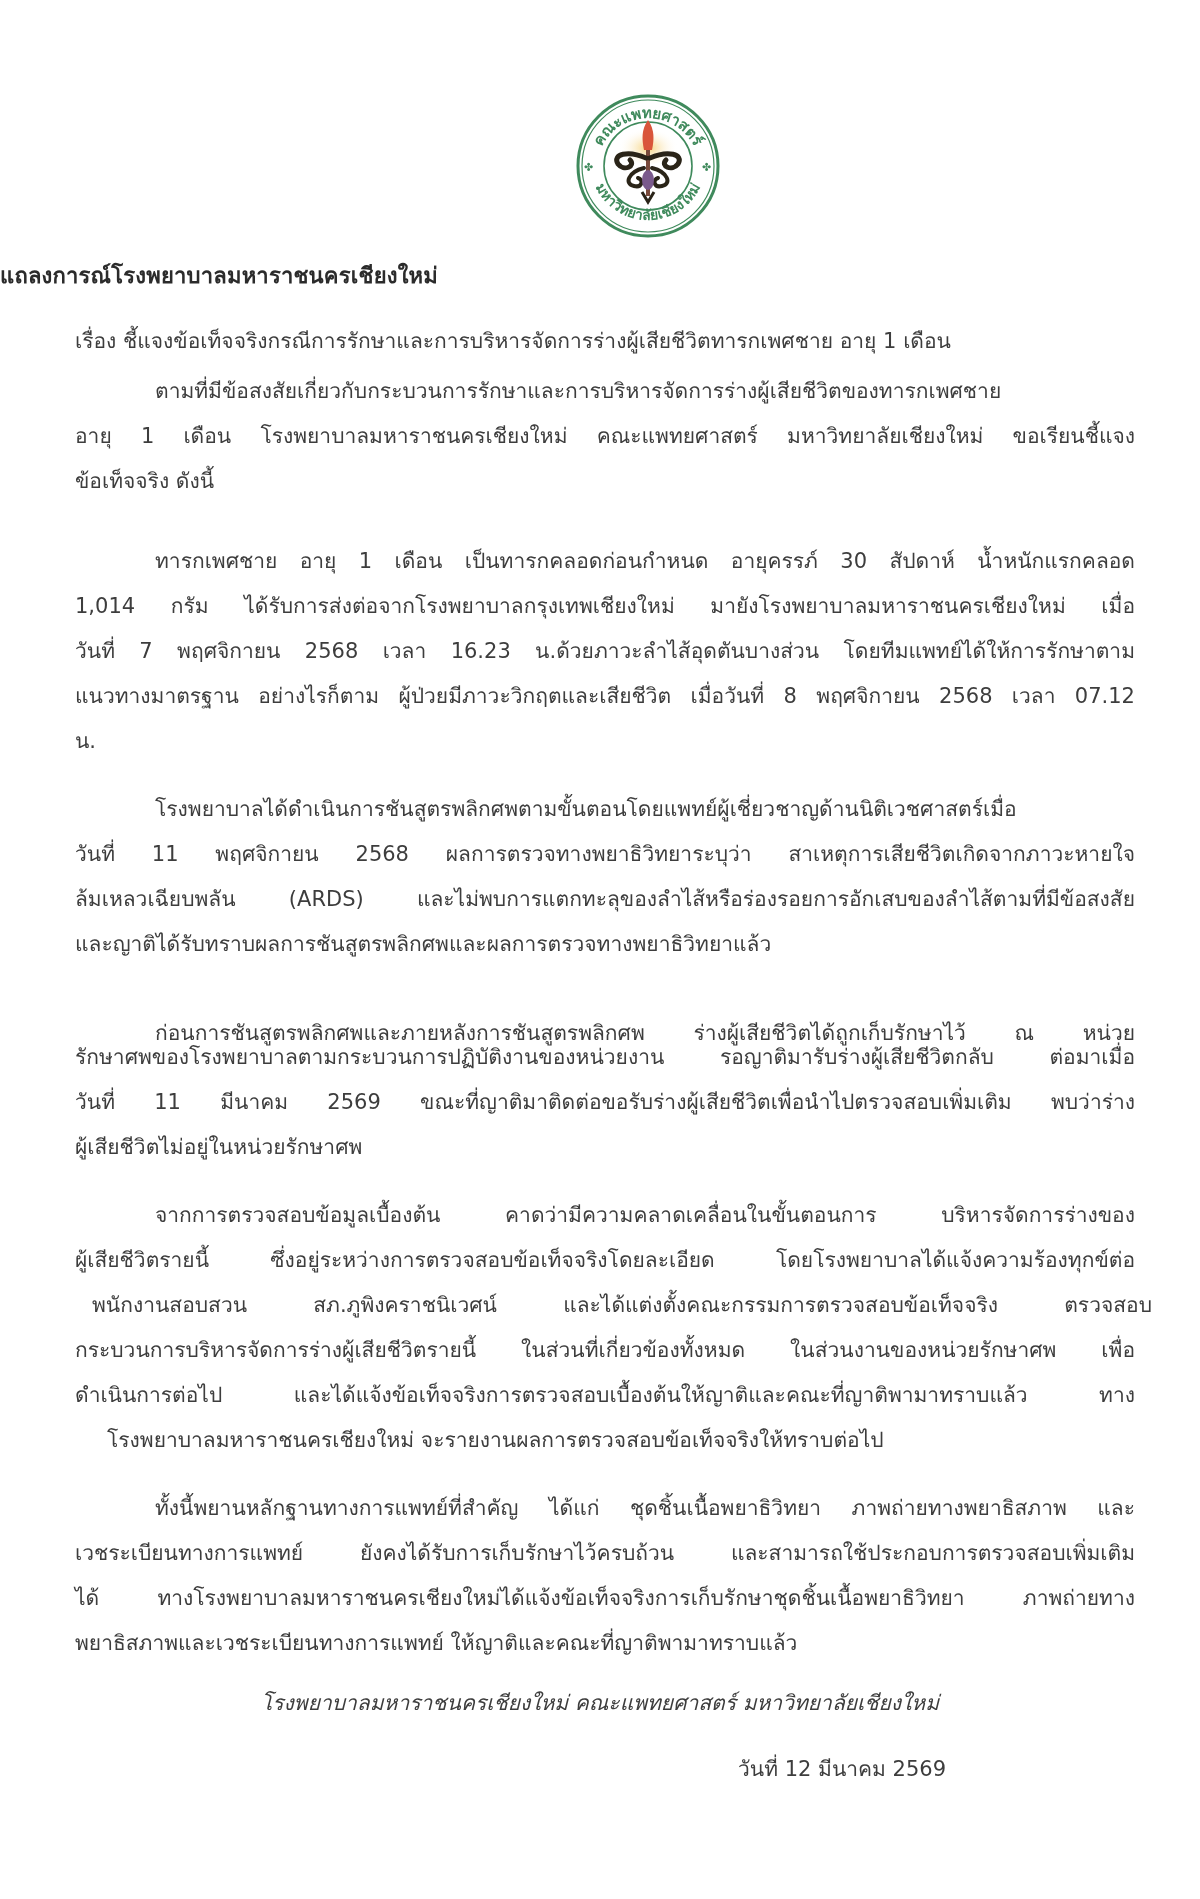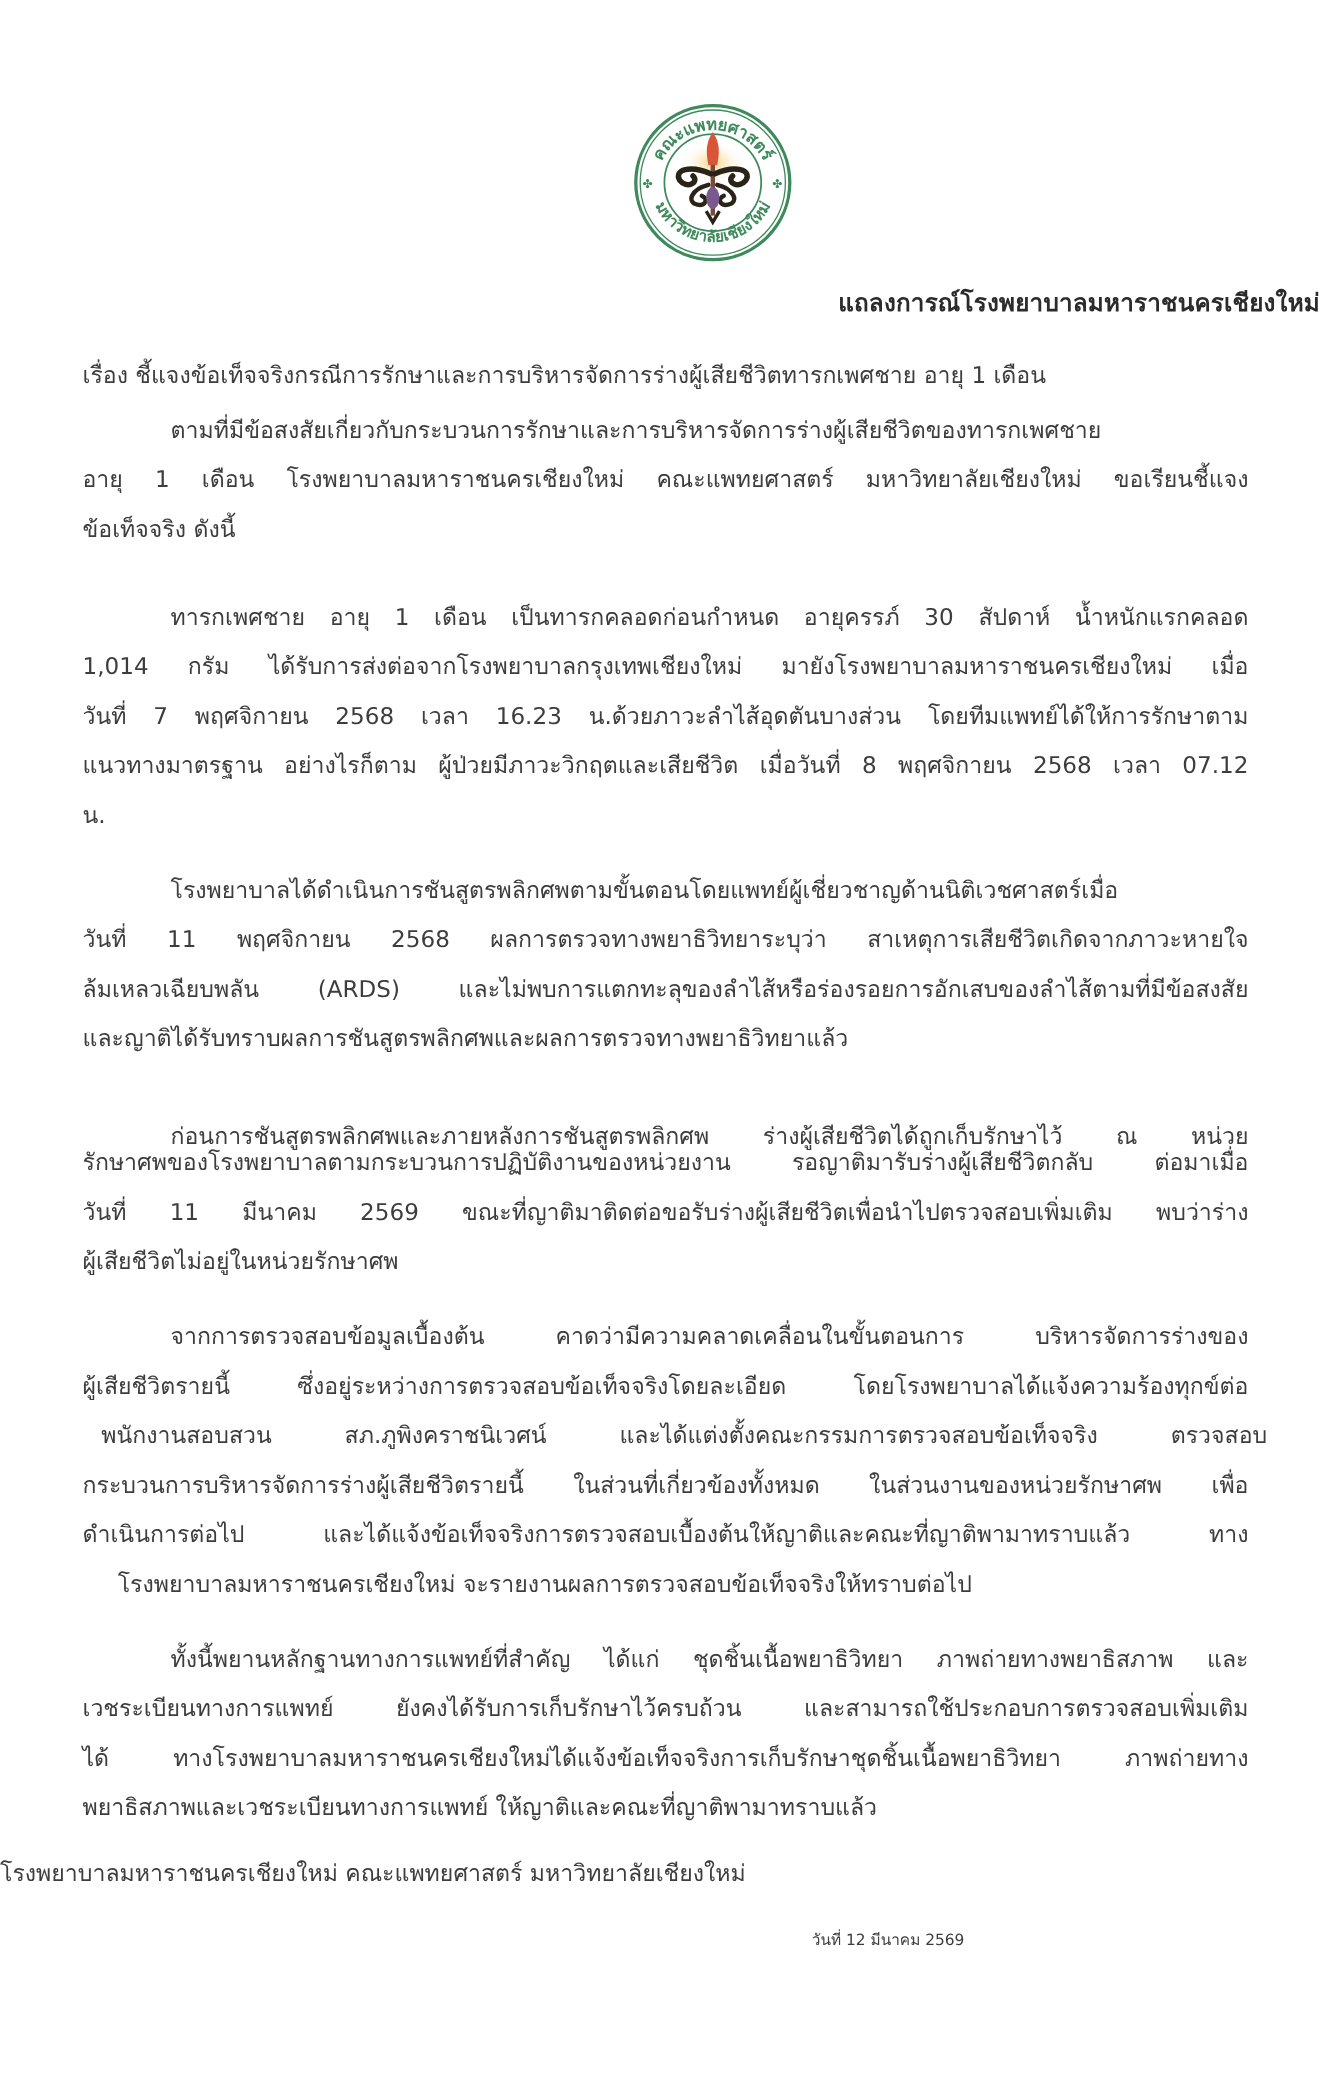--- a/index.html
+++ b/index.html
@@ -1,26 +1,26 @@
 <!DOCTYPE html>
 <html><head>
 <meta charset="utf-8">
 <style>
   html, body { margin:0; padding:0; background:#ffffff; }
   body { width:1200px; height:1899px; position:relative; overflow:hidden;
          font-family:"DejaVu Sans", "Liberation Sans", sans-serif; color:#3a3a3a; }
   .logo { position:absolute; left:568px; top:92px; width:160px; height:148px; }
-  .title { position:absolute; top:258px; left:0; width:1200px; text-align:right;
+  .title { position:absolute; top:258px; left:0; width:1200px; text-align:left;
            font-size:22px; font-weight:bold; color:#2b2b2b; letter-spacing:0.2px; }
   .line { position:absolute; left:75px; width:1060px; font-size:21px; line-height:30px;
           white-space:nowrap; color:#3d3d3d; }
   .justify { text-align:justify; text-align-last:justify; }
   .indent { padding-left:80px; width:980px; }
-  .sign { position:absolute; left:0; width:1200px; text-align:left; font-size:21px; color:#3d3d3d; }
-  .date { position:absolute; left:738px; font-size:14px; color:#3d3d3d; }
+  .sign { position:absolute; left:0; width:1200px; text-align:center; font-size:21px; color:#3d3d3d;font-style:italic; }
+  .date { position:absolute; left:738px; font-size:21px; color:#3d3d3d; }
 </style>
 </head>
 <body>
 
 <div class="logo">
   <svg width="160" height="148" viewBox="0 0 160 148">
     <defs>
       <path id="arcTop" d="M 28 78 A 52 52 0 0 1 132 78"></path>
       <path id="arcBot" d="M 22 70 A 58 58 0 0 0 138 70"></path>
       <radialGradient id="glow" cx="50%" cy="60%" r="50%">

